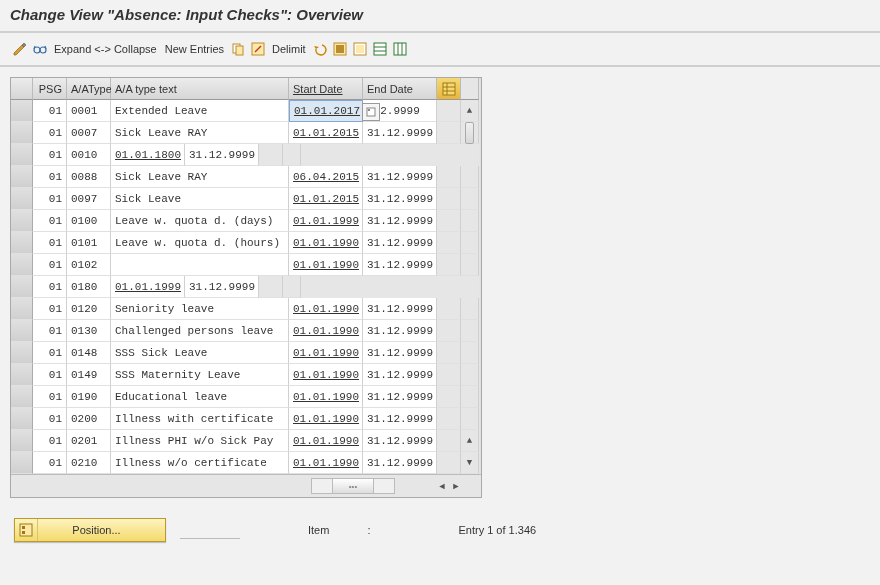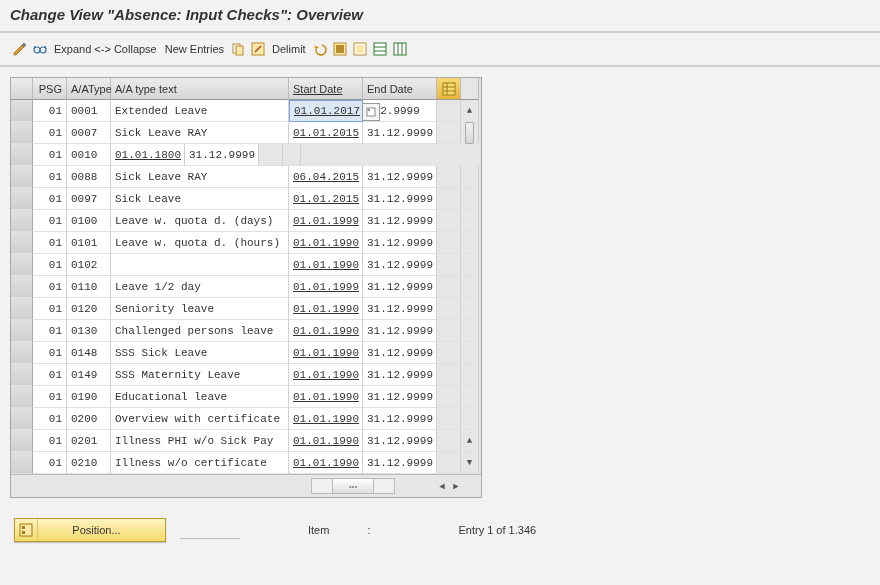--- a/index.html
+++ b/index.html
@@ -377,22 +377,21 @@
         <div class="cell col-type">0102</div>
         <div class="cell col-text"></div>
         <div class="cell col-sdate">01.01.1990</div>
         <div class="cell col-edate">31.12.9999</div>
         <div class="cell col-conf" style="background: rgb(230, 230, 230);"></div>
         <div class="cell col-scroll scroll-col"></div>
       </div>
       <div class="grid-row">
         <div class="cell sel-handle col-sel"></div>
         <div class="cell col-psg">01</div>
-        <div class="cell col-type">0110</div>
-        <div class="cell col-text">Leave 1/2 day</div>
+        <div class="cell col-type">0180</div>
         <div class="cell col-sdate">01.01.1999</div>
         <div class="cell col-edate">31.12.9999</div>
         <div class="cell col-conf" style="background: rgb(230, 230, 230);"></div>
         <div class="cell col-scroll scroll-col"></div>
       </div>
       <div class="grid-row">
         <div class="cell sel-handle col-sel"></div>
         <div class="cell col-psg">01</div>
         <div class="cell col-type">0120</div>
         <div class="cell col-text">Seniority leave</div>
@@ -438,21 +437,21 @@
         <div class="cell col-text">Educational leave</div>
         <div class="cell col-sdate">01.01.1990</div>
         <div class="cell col-edate">31.12.9999</div>
         <div class="cell col-conf" style="background: rgb(230, 230, 230);"></div>
         <div class="cell col-scroll scroll-col"></div>
       </div>
       <div class="grid-row">
         <div class="cell sel-handle col-sel"></div>
         <div class="cell col-psg">01</div>
         <div class="cell col-type">0200</div>
-        <div class="cell col-text">Overview with certificate</div>
+        <div class="cell col-text">Illness with certificate</div>
         <div class="cell col-sdate">01.01.1990</div>
         <div class="cell col-edate">31.12.9999</div>
         <div class="cell col-conf" style="background: rgb(230, 230, 230);"></div>
         <div class="cell col-scroll scroll-col"></div>
       </div>
       <div class="grid-row">
         <div class="cell sel-handle col-sel"></div>
         <div class="cell col-psg">01</div>
         <div class="cell col-type">0201</div>
         <div class="cell col-text">Illness PHI w/o Sick Pay</div>

